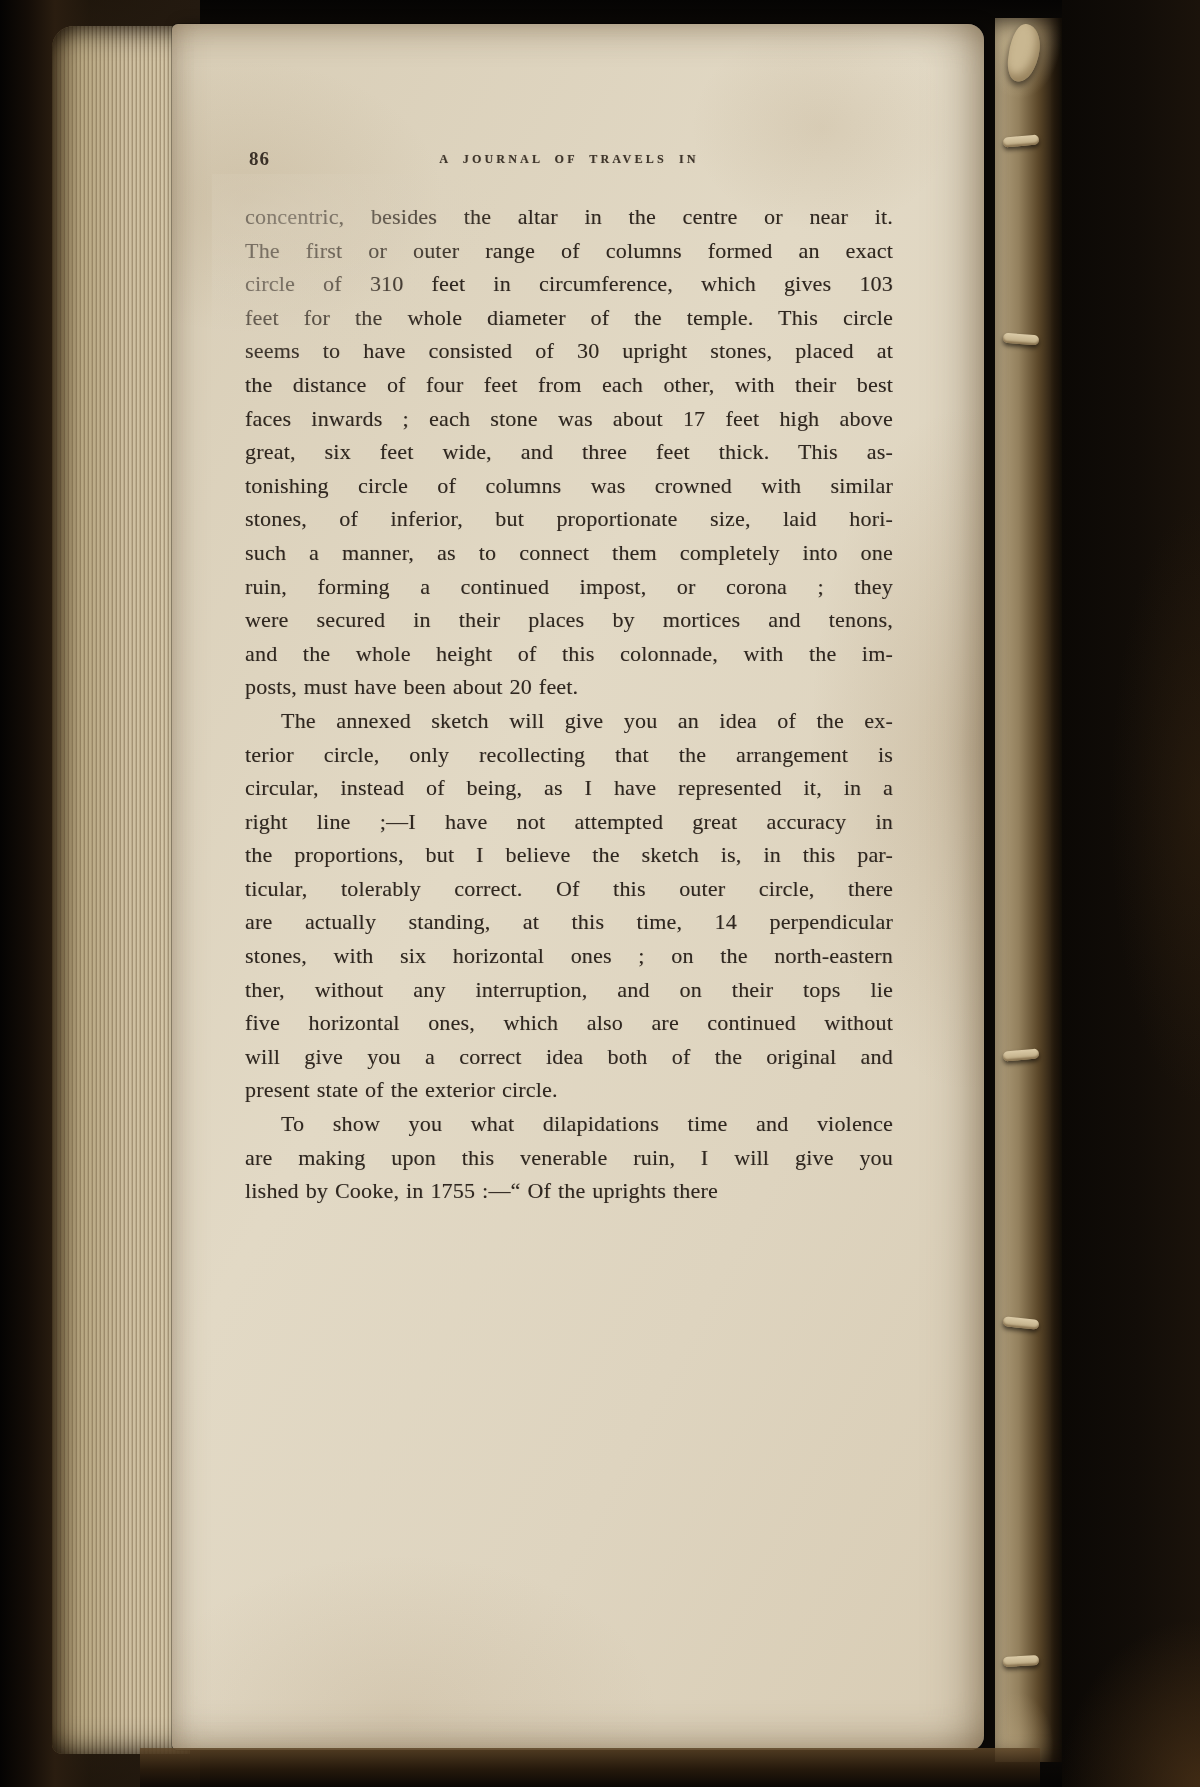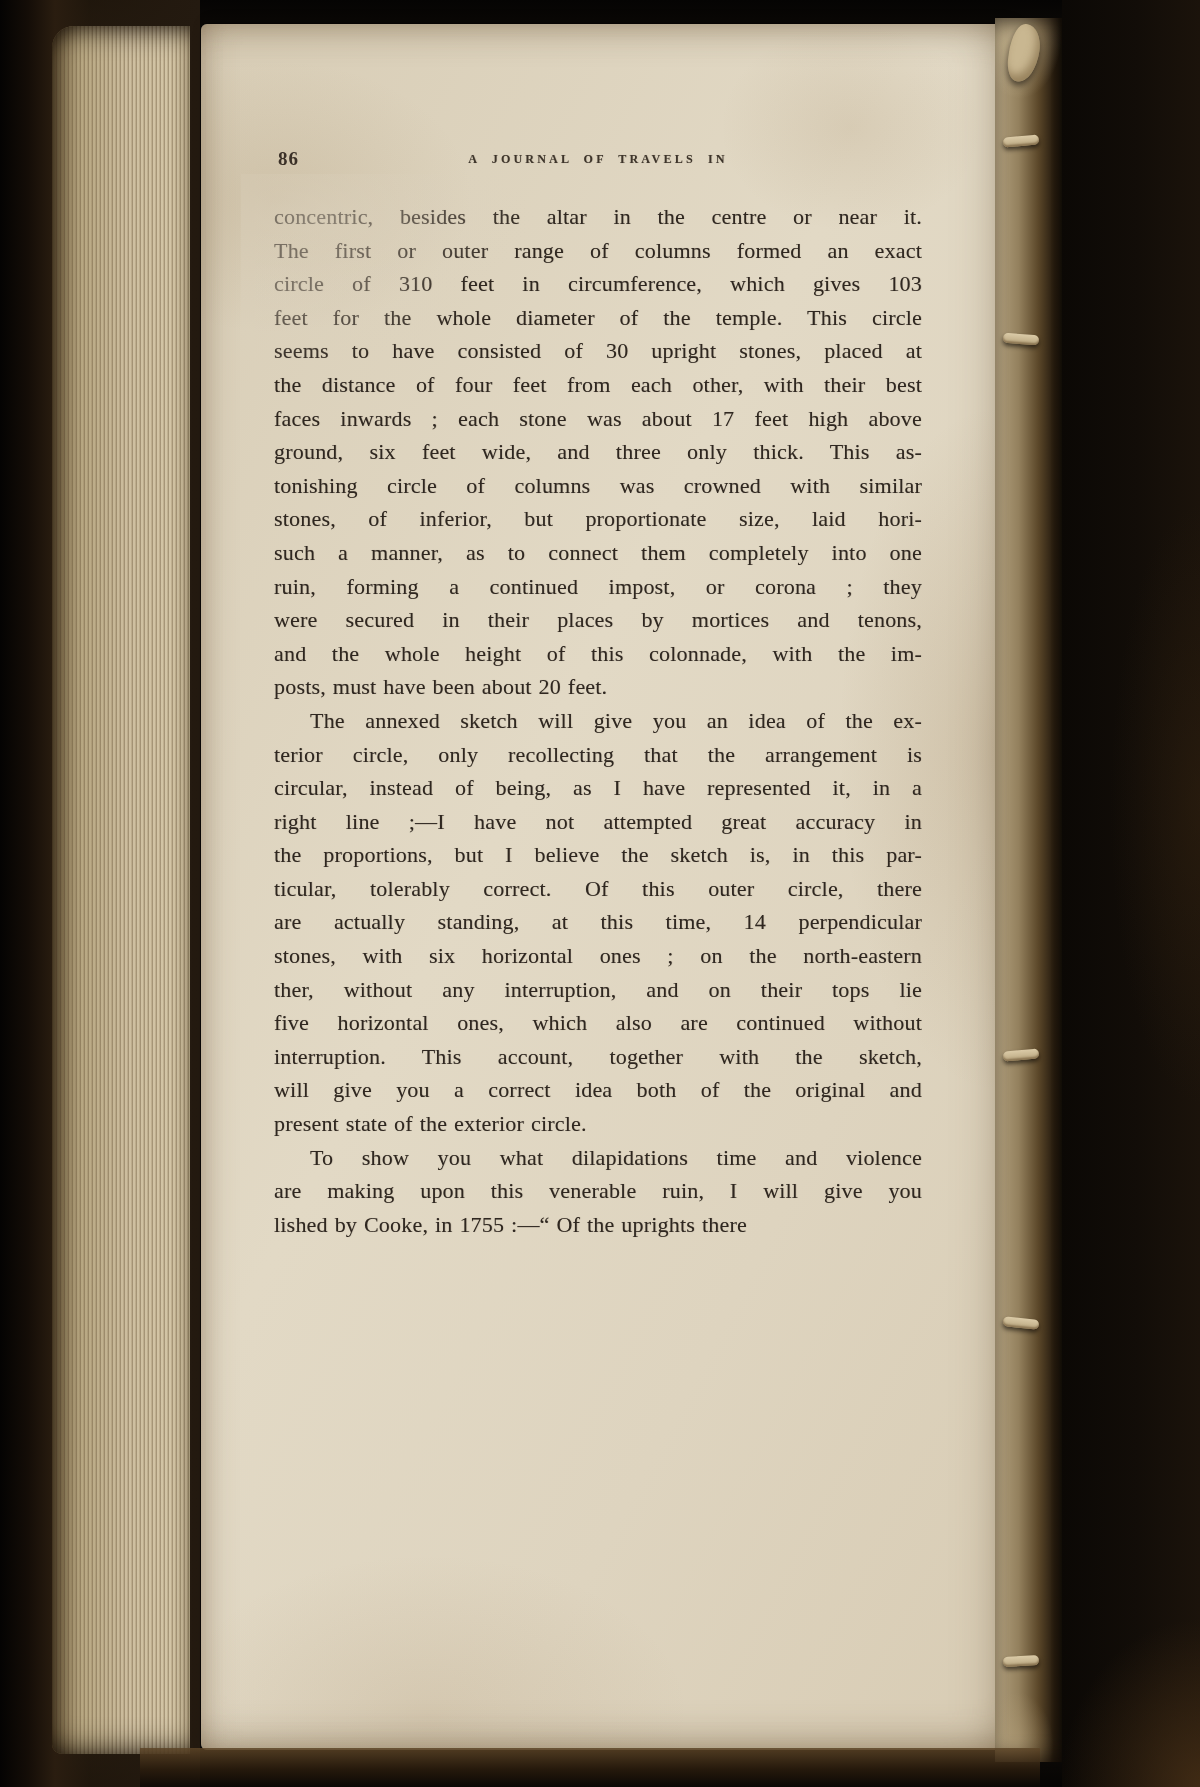--- a/index.html
+++ b/index.html
@@ -39,21 +39,21 @@
       linear-gradient(90deg, #7d6a47 0%, #b7a782 22%, #cdbe9f 55%, #d3c5a6 85%, #c9b996 100%);
     box-shadow:
       inset 0 18px 26px -14px rgba(20, 12, 5, 0.85),
       inset 0 -20px 28px -16px rgba(20, 12, 5, 0.8),
       inset 14px 0 20px -12px rgba(25, 15, 6, 0.7);
   }
 
   
   .page {
     position: absolute;
-    left: 201px; top: 24px;
+    left: 172px; top: 24px;
     width: 812px; height: 1726px;
     border-radius: 6px 16px 14px 6px;
     background:
       radial-gradient(ellipse 320px 220px at 9% 10%, rgba(150, 124, 84, 0.16), transparent 62%),
       radial-gradient(ellipse 240px 520px at 98% 42%, rgba(138, 108, 66, 0.20), transparent 66%),
       radial-gradient(ellipse 420px 260px at 28% 98%, rgba(148, 118, 78, 0.14), transparent 62%),
       radial-gradient(ellipse 200px 160px at 80% 6%, rgba(150, 122, 82, 0.14), transparent 65%),
       linear-gradient(118deg, #d8cdb6 0%, #e2d9c5 42%, #ded4bf 70%, #d8ccb4 100%);
     box-shadow:
       inset -30px 0 48px -22px rgba(97, 74, 44, 0.55),
@@ -202,41 +202,40 @@
       </div>
       <div class="body-text">
           <div class="paragraph">
             <div class="line">concentric, besides the altar in the centre or near it.</div>
             <div class="line">The first or outer range of columns formed an exact</div>
             <div class="line">circle of 310 feet in circumference, which gives 103</div>
             <div class="line">feet for the whole diameter of the temple.  This circle</div>
             <div class="line">seems to have consisted of 30 upright stones, placed at</div>
             <div class="line">the distance of four feet from each other, with their best</div>
             <div class="line">faces inwards ; each stone was about 17 feet high above</div>
-            <div class="line">ground, six feet wide, and three only thick.  This as-</div>
+            <div class="line">great, six feet wide, and three feet thick.  This as-</div>
             <div class="line">tonishing circle of columns was crowned with similar</div>
             <div class="line">stones, of inferior, but proportionate size, laid hori-</div>
             <div class="line">such a manner, as to connect them completely into one</div>
             <div class="line">ruin, forming a continued impost, or corona ; they</div>
             <div class="line">were secured in their places by mortices and tenons,</div>
             <div class="line">and the whole height of this colonnade, with the im-</div>
             <div class="line last">posts, must have been about 20 feet.</div>
           </div>
           <div class="paragraph">
             <div class="line indent">The annexed sketch will give you an idea of the ex-</div>
             <div class="line">terior circle, only recollecting that the arrangement is</div>
             <div class="line">circular, instead of being, as I have represented it, in a</div>
             <div class="line">right line ;—I have not attempted great accuracy in</div>
             <div class="line">the proportions, but I believe the sketch is, in this par-</div>
             <div class="line">ticular, tolerably correct.  Of this outer circle, there</div>
             <div class="line">are actually standing, at this time, 14 perpendicular</div>
             <div class="line">stones, with six horizontal ones ; on the north-eastern</div>
             <div class="line">ther, without any interruption, and on their tops lie</div>
             <div class="line">five horizontal ones, which also are continued without</div>
-            <div class="line">interruption.  This account, together with the sketch,</div>
             <div class="line">will give you a correct idea both of the original and</div>
             <div class="line last">present state of the exterior circle.</div>
           </div>
           <div class="paragraph">
             <div class="line indent">To show you what dilapidations time and violence</div>
             <div class="line">are making upon this venerable ruin, I will give you</div>
             <div class="line last">lished by Cooke, in 1755 :—“ Of the uprights there</div>
           </div>
         </div>
     </div>

